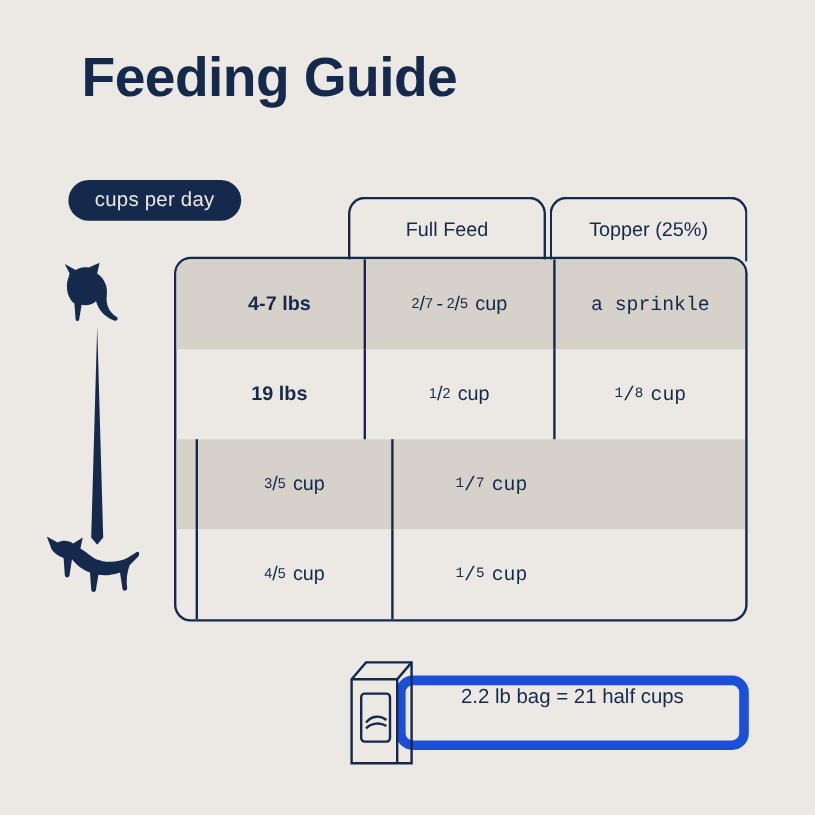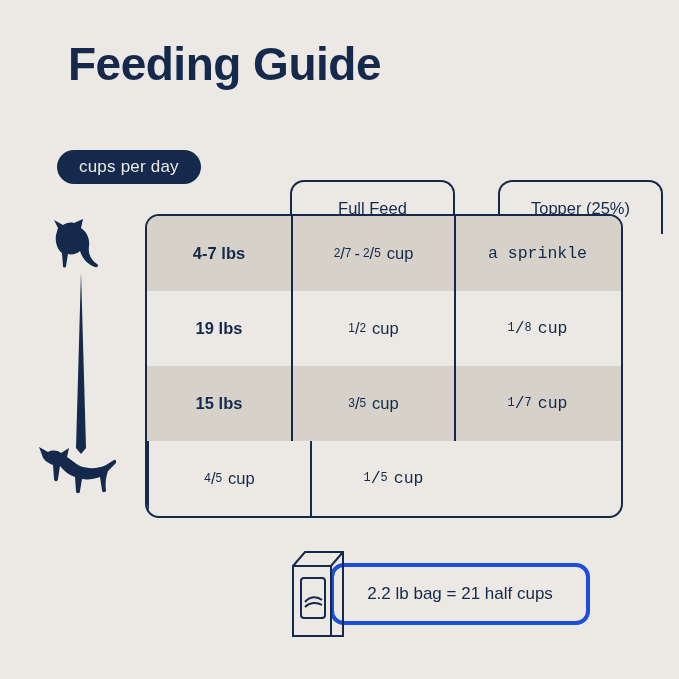--- a/index.html
+++ b/index.html
@@ -46,52 +46,52 @@
     padding: 0 22px;
     font-size: 17px;
     letter-spacing: 0.2px;
     margin-top: 32px;
   }
 
   
   .headers {
     position: absolute;
     left: 290px;
-    top: 180px;
-    display: flex;
-    gap: 27px;
+    top: 164px;
+    display: flex;
   }
   .head-cell {
     width: 165px;
     height: 54px;
     border: 2px solid #14294b;
     border-bottom: none;
     border-radius: 14px 14px 0 0;
     display: flex;
     align-items: center;
     justify-content: center;
     font-size: 16.5px;
     box-sizing: border-box;
     background: transparent;
   }
-  .head-cell + .head-cell { margin-left: 16px; }
+  .head-cell + .head-cell { margin-left: 3px; }
 
   .table {
     position: absolute;
     left: 145px;
     top: 214px;
     width: 478px;
     border: 2px solid #14294b;
     border-radius: 14px;
     box-sizing: border-box;
     overflow: hidden;
   }
   .row {
     display: flex;
     height: 75px;
+    padding-left: 16px;
   }
   .row.shaded { background: #d6d1c9; }
   .cell {
     display: flex;
     align-items: center;
     justify-content: center;
     font-size: 16.5px;
     box-sizing: border-box;
     height: 100%;
   }
@@ -102,27 +102,27 @@
   .frac { display: inline-flex; align-items: center; }
   .frac sup { font-size: 0.72em; vertical-align: super; line-height: 1; }
   .frac sub { font-size: 0.72em; vertical-align: sub; line-height: 1; }
   .frac .slash { padding: 0 0px; }
 
   
   .bag-box {
     position: absolute;
     left: 330px;
     top: 563px;
-    width: 260px;
+    width: 294px;
     height: 62px;
-    border: 4px solid #1d4ed8;
+    border: 8px solid #1d4ed8;
     border-radius: 14px;
     box-sizing: border-box;
     display: flex;
-    align-items: center;
+    align-items: flex-start;
     justify-content: center;
     font-size: 17px;
   }
 
   .bag-icon {
     position: absolute;
     left: 283px;
     top: 544px;
     width: 72px;
     height: 96px;
@@ -196,21 +196,20 @@
         <span class="frac">
             <sup>1</sup>
             <span class="slash">/</span>
             <sub>8</sub>
           </span>
         <span style="padding-left:6px">cup</span>
       </div>
     </div>
 
     <div class="row shaded">
-      <div class="cell weight">15 lbs</div>
       <div class="cell full">
         <span class="frac">
             <sup>3</sup>
             <span class="slash">/</span>
             <sub>5</sub>
           </span>
         <span style="padding-left:6px">cup</span>
       </div>
       <div class="cell topper">
         <span class="frac">

